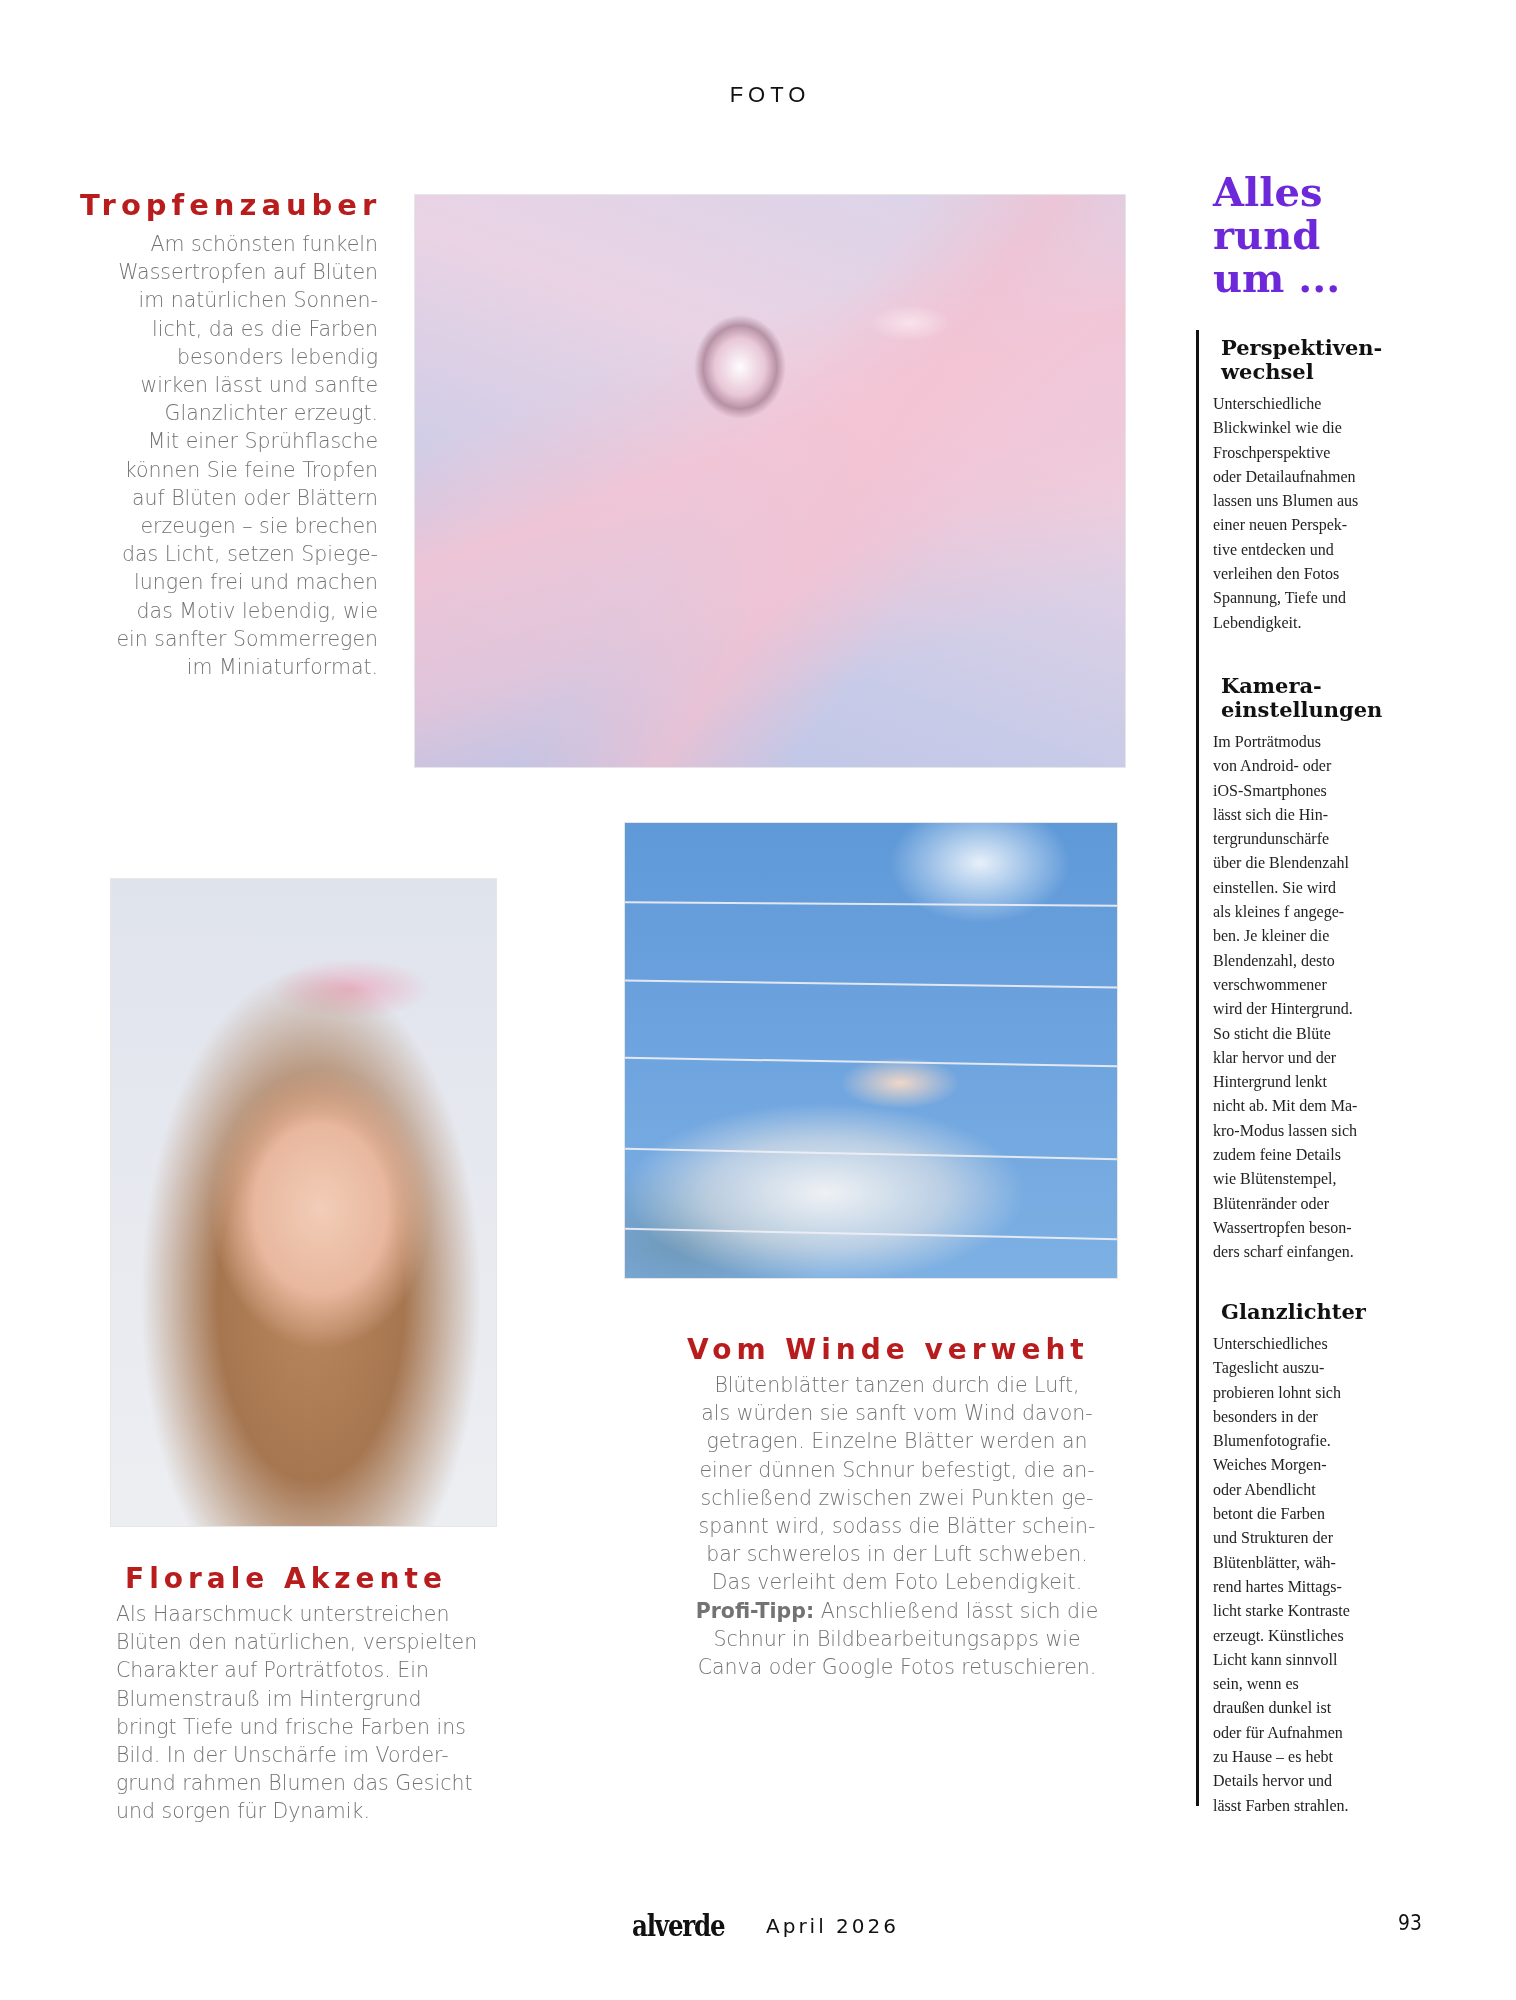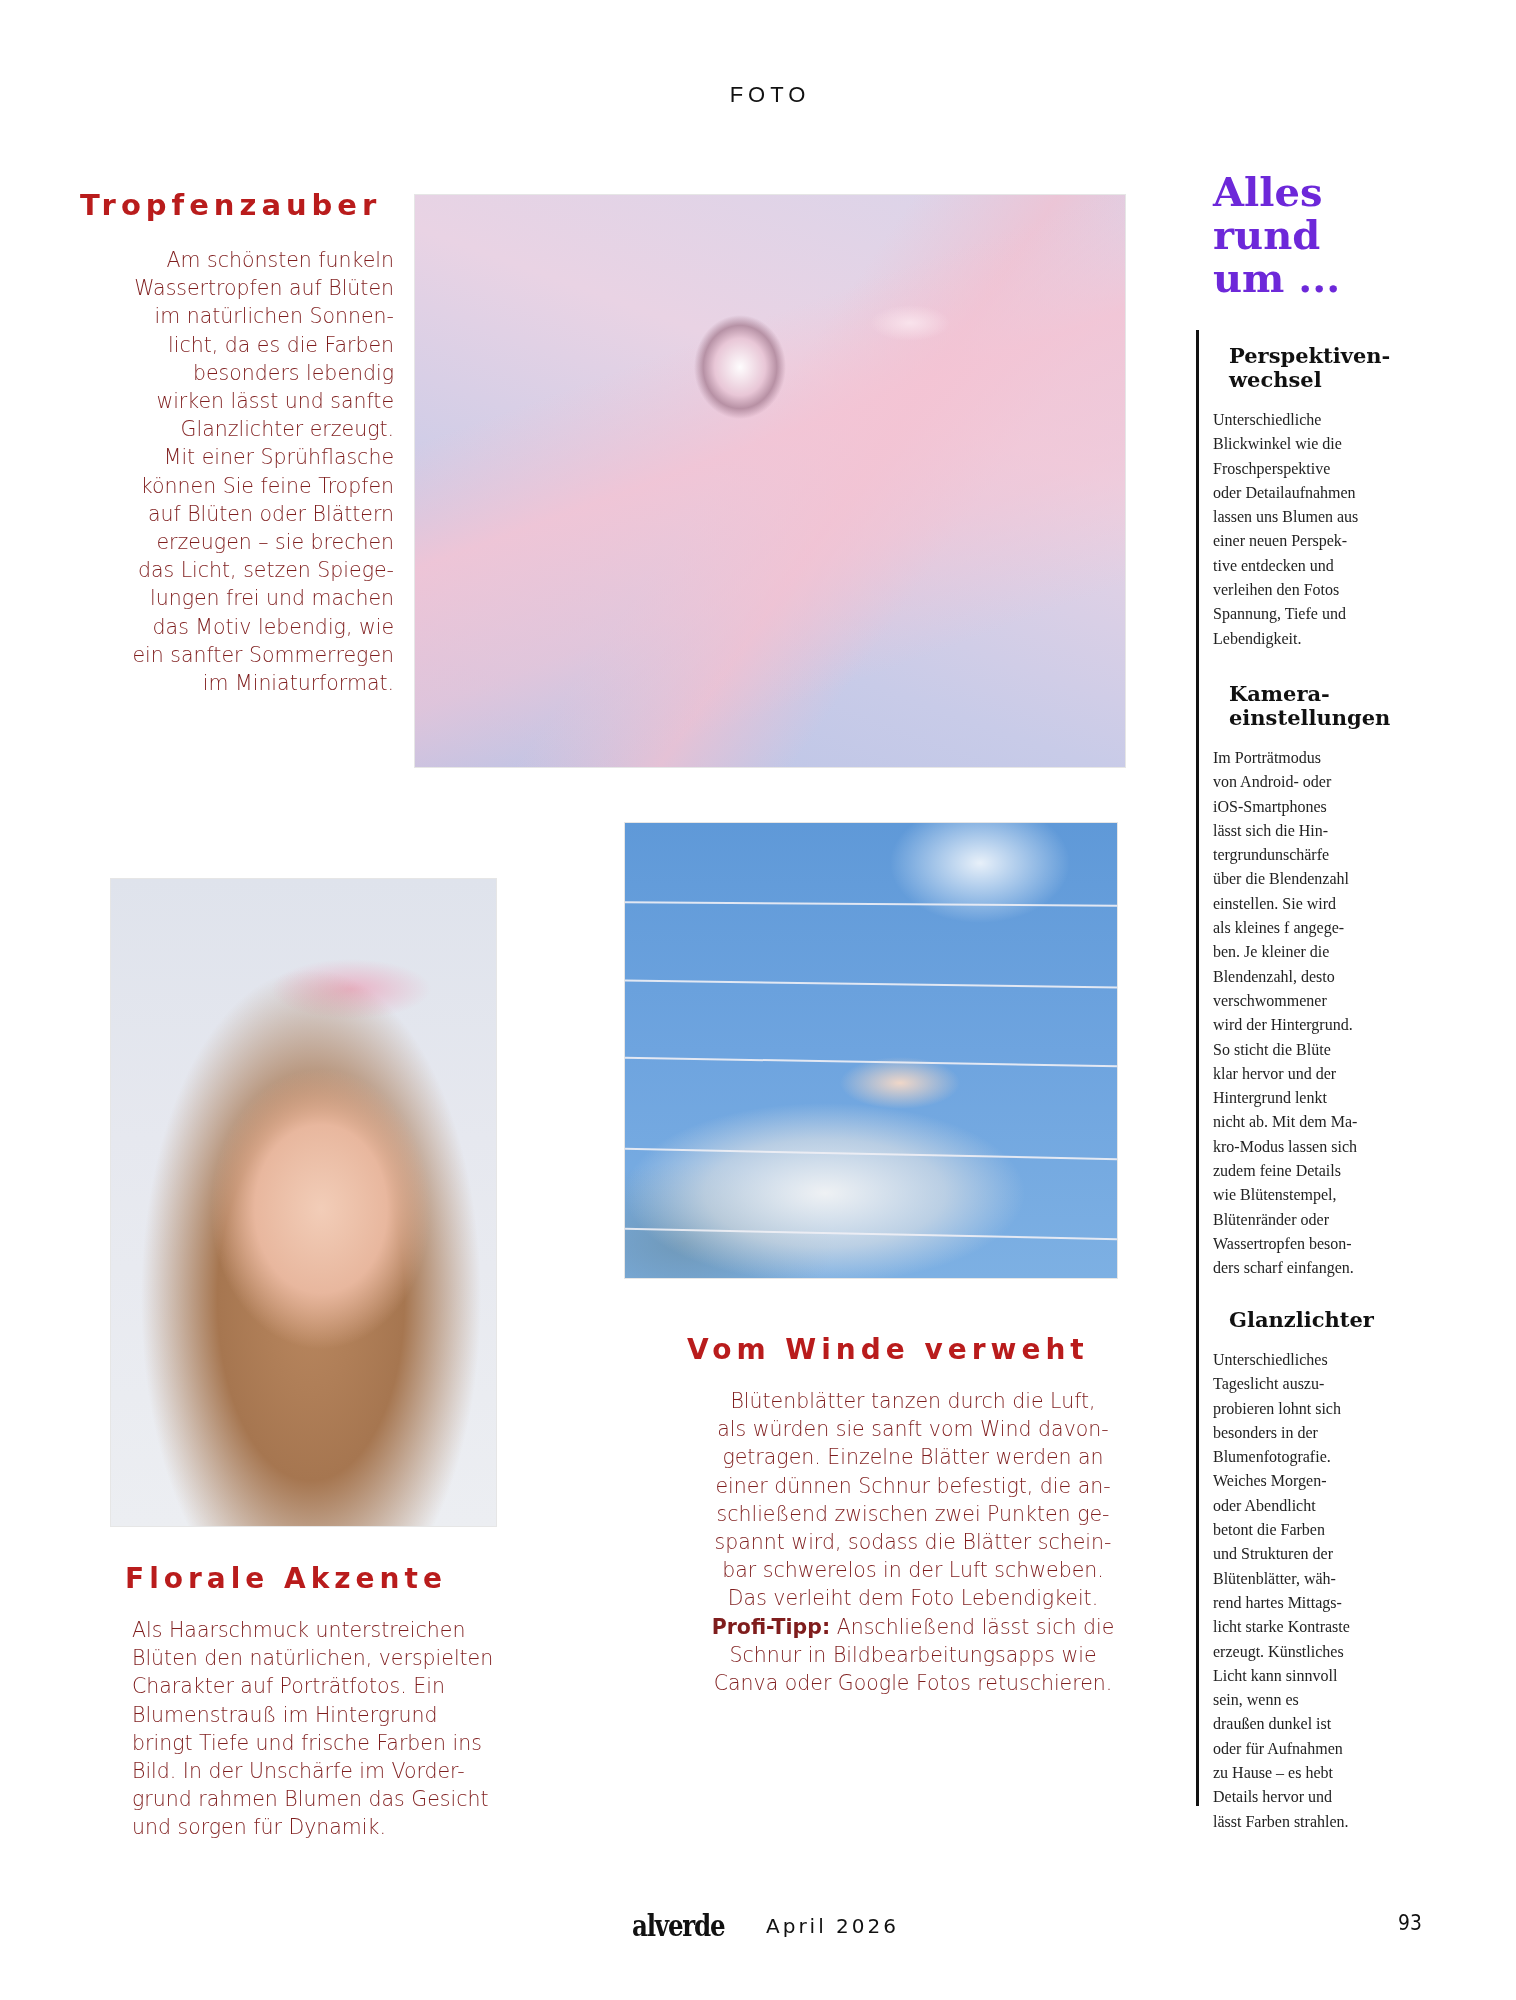--- a/index.html
+++ b/index.html
@@ -8,22 +8,22 @@
 
     .section-label {
       left: 0; width: 1540px; top: 82px; text-align: center;
       font-family: "Liberation Sans", sans-serif; font-size: 22px; letter-spacing: 5px; font-weight: 400; color: #111;
     }
 
     .head-sans {
       font-family: "DejaVu Sans", sans-serif; font-weight: 700; letter-spacing: 5px; color: #b91c1c;
     }
     .body-sans {
-      font-family: "DejaVu Sans", sans-serif; font-weight: 300; color: #7f1d1d;
-      font-size: 20.5px; line-height: 28.2px; margin: 16px;
+      font-family: "DejaVu Sans", sans-serif; font-weight: 300; color: #737373;
+      font-size: 20.5px; line-height: 28.2px; margin: 0;
     }
     .body-sans b { font-weight: 700; }
 
     
     .tropfen-title { left: 80px; width: 300px; top: 188px; font-size: 29px; text-align: right; }
     .tropfen-text { left: 80px; width: 298px; top: 230px; text-align: right; white-space: pre-line; }
 
     
     .photo { border: 1px solid #e6e6e6; overflow: hidden; }
     .photo-drop { left: 414px; top: 194px; width: 710px; height: 572px;
@@ -58,21 +58,21 @@
     
     .wind-title { left: 687px; top: 1333px; font-size: 28px; }
     .wind-text { left: 687px; width: 420px; top: 1371px; text-align: center; white-space: pre-line; }
 
     
     .side-title { left: 1213px; top: 170px; width: 200px;
       font-family: "DejaVu Serif", serif; font-weight: 700; font-size: 40px; line-height: 43px; color: #6d28d9; white-space: pre-line; }
     .side-rule { left: 1196px; top: 330px; width: 3px; height: 1476px; background: #111; }
     .side-col { left: 1213px; width: 215px; }
     .side-head {
-      font-family: "DejaVu Serif", serif; font-weight: 700; font-size: 21px; line-height: 24px; color: #111; margin: 16px; white-space: pre-line;
+      font-family: "DejaVu Serif", serif; font-weight: 700; font-size: 21px; line-height: 24px; color: #111; margin: 8px; white-space: pre-line;
     }
     .side-body {
       font-family: "Liberation Serif", serif; font-size: 16px; line-height: 24.3px; color: #222; margin: 0; white-space: pre-line;
     }
     .s1 { top: 328px; }
     .s2 { top: 666px; }
     .s3 { top: 1292px; }
 
     
     .footer-brand { left: 632px; top: 1908px;

